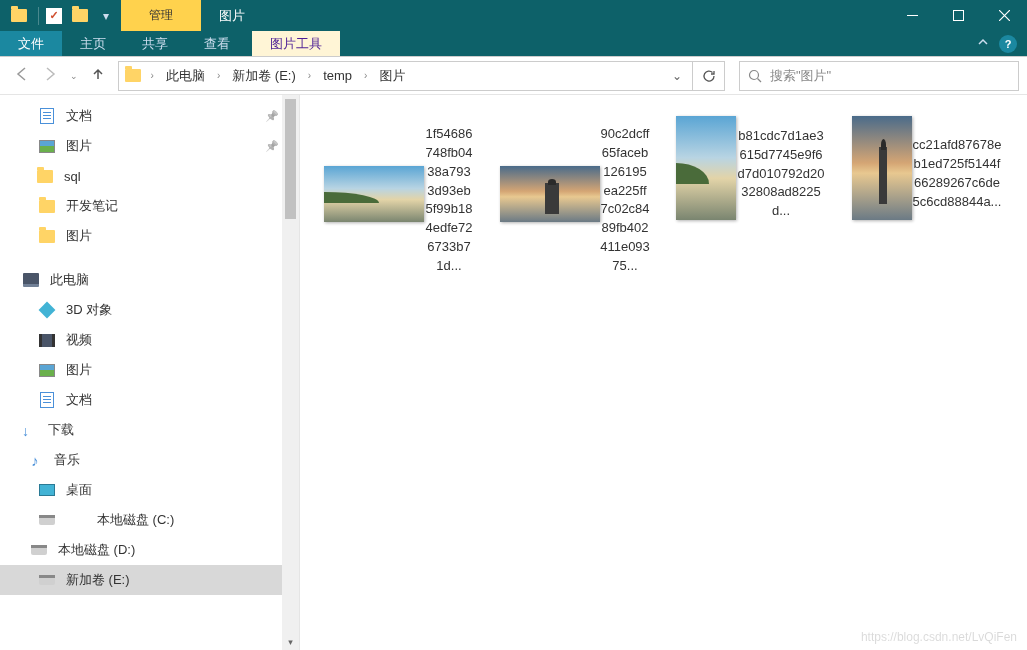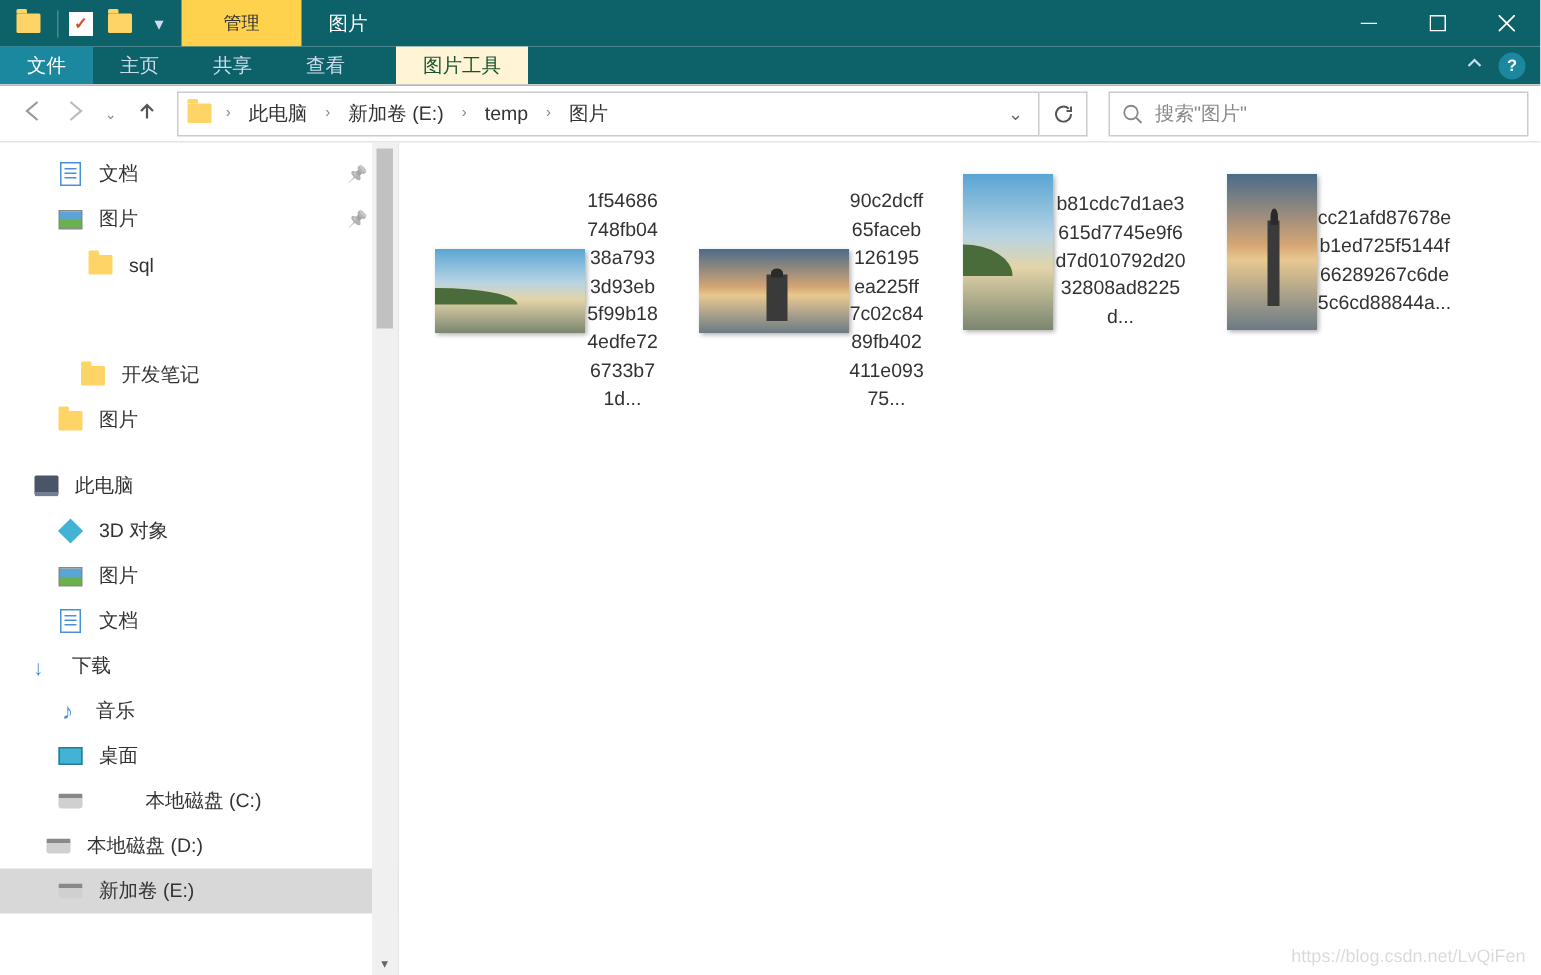--- a/index.html
+++ b/index.html
@@ -12,21 +12,21 @@
 .qat-sep { width: 1px; height: 18px; background: rgba(255,255,255,0.25); margin: 0 4px; }
 .manage-label { background: #ffd24d; color: #333; font-size: 12px; padding: 5px 28px; height: 31px; display: flex; align-items: center; }
 .title-text { color: #fff; font-size: 13px; margin-left: 18px; }
 .win-controls { margin-left: auto; display: flex; }
 .win-btn { width: 46px; height: 31px; display: flex; align-items: center; justify-content: center; color: #fff; }
 
 
 .ribbon { height: 26px; background: #0d6169; display: flex; align-items: stretch; border-bottom: 1px solid #ccc; position: relative; }
 .tab { padding: 0 18px; display: flex; align-items: center; color: #cde; font-size: 13px; }
 .tab.file { background: #1b88a0; color: #fff; }
-.tab.tool { background: #fff5d6; color: #14532d; margin-left: 16px; }
+.tab.tool { background: #fff5d6; color: #4c1d95; margin-left: 4px; }
 .ribbon-right { margin-left: auto; display: flex; align-items: center; padding-right: 10px; gap: 10px; color: #cde; }
 .chevron-ribbon svg { width: 12px; height: 12px; }
 .help-icon { width: 18px; height: 18px; border-radius: 50%; background: #1b88a0; color: #fff; display: flex; align-items: center; justify-content: center; font-size: 11px; font-weight: bold; }
 
 
 .navbar { height: 38px; background: #fff; display: flex; align-items: center; padding: 4px 8px; gap: 6px; border-bottom: 1px solid #e5e5e5; }
 .nav-arrows { display: flex; align-items: center; gap: 12px; padding: 0 6px; }
 .nav-arrow { color: #888; }
 .nav-arrow.up { color: #555; }
 .chevron-tiny { font-size: 9px; color: #888; }
@@ -35,21 +35,21 @@
 .bc-chev { color: #888; padding: 0 6px; font-size: 10px; }
 .bc-item { padding: 0 4px; font-size: 13px; color: #333; }
 .bc-dropdown { margin-left: auto; color: #666; padding: 0 6px; }
 .refresh-btn { width: 32px; height: 30px; border: 1px solid #ccc; border-left: none; display: flex; align-items: center; justify-content: center; color: #555; margin-left: -6px; }
 .search-box { width: 280px; height: 30px; border: 1px solid #ccc; display: flex; align-items: center; padding: 0 8px; gap: 8px; margin-left: 8px; }
 .search-box input { border: none; outline: none; flex: 1; font-size: 13px; color: #555; }
 .search-box input::placeholder { color: #888; }
 
 
 .body-area { display: flex; height: calc(650px - 31px - 26px - 38px); }
-.sidebar { width: 266px; border-right: 1px solid #e5e5e5; overflow-y: auto; padding-top: 6px; position: relative; }
+.sidebar { width: 300px; border-right: 1px solid #e5e5e5; overflow-y: auto; padding-top: 6px; position: relative; }
 .tree-item { display: flex; align-items: center; height: 30px; padding-left: 30px; gap: 10px; font-size: 13px; color: #333; position: relative; }
 .tree-item.selected { background: #d8d8d8; }
 .tree-item .pin { position: absolute; right: 20px; color: #888; font-size: 11px; }
 .tree-spacer { height: 14px; }
 .tree-icon { width: 18px; height: 18px; display: flex; align-items: center; justify-content: center; }
 .sidebar-scrollbar { position: absolute; right: 0; top: 0; width: 17px; height: 100%; background: #f0f0f0; }
 .sidebar-scrollbar-thumb { position: absolute; right: 3px; top: 4px; width: 11px; height: 120px; background: #c1c1c1; }
 .scroll-arrow { position: absolute; right: 0; width: 17px; height: 17px; display: flex; align-items: center; justify-content: center; color: #666; font-size: 9px; }
 
 .content { flex: 1; padding: 18px 24px; display: flex; gap: 26px; align-items: flex-start; }
@@ -187,27 +187,27 @@
         <span>文档</span>
         <span class="pin" style="filter: grayscale(1) opacity(0.5);">📌</span>
       </div>
       <div class="tree-item" style="padding-left: 38px;">
         <div class="tree-icon">
           <div class="pic-icon"></div>
         </div>
         <span>图片</span>
         <span class="pin" style="filter: grayscale(1) opacity(0.5);">📌</span>
       </div>
-      <div class="tree-item" style="padding-left: 58px;">
+      <div class="tree-item" style="padding-left: 36px;">
         <div class="tree-icon">
           <div class="folder-icon"></div>
         </div>
         <span>sql</span>
       </div>
-      <div class="tree-item" style="padding-left: 53px; margin-top: 44px;">
+      <div class="tree-item" style="padding-left: 38px;">
         <div class="tree-icon">
           <div class="folder-icon"></div>
         </div>
         <span>开发笔记</span>
       </div>
       <div class="tree-item" style="padding-left: 38px;">
         <div class="tree-icon">
           <div class="folder-icon"></div>
         </div>
         <span>图片</span>
@@ -220,37 +220,43 @@
         <span>此电脑</span>
       </div>
       <div class="tree-item" style="padding-left: 38px;">
         <div class="tree-icon">
           <div class="obj3d-icon"></div>
         </div>
         <span>3D 对象</span>
       </div>
       <div class="tree-item" style="padding-left: 38px;">
         <div class="tree-icon">
+          <div class="video-icon"></div>
+        </div>
+        <span>视频</span>
+      </div>
+      <div class="tree-item" style="padding-left: 38px;">
+        <div class="tree-icon">
           <div class="pic-icon"></div>
         </div>
         <span>图片</span>
       </div>
       <div class="tree-item" style="padding-left: 38px;">
         <div class="tree-icon">
           <div class="doc-icon"></div>
         </div>
         <span>文档</span>
       </div>
       <div class="tree-item" style="padding-left: 20px;">
         <div class="tree-icon">
           <div class="download-icon"></div>
         </div>
         <span>下载</span>
       </div>
-      <div class="tree-item" style="padding-left: 36px;">
+      <div class="tree-item" style="padding-left: 26px;">
         <div class="tree-icon">
           <div class="music-icon"></div>
         </div>
         <span>音乐</span>
       </div>
       <div class="tree-item" style="padding-left: 38px;">
         <div class="tree-icon">
           <div class="desktop-icon"></div>
         </div>
         <span>桌面</span>

